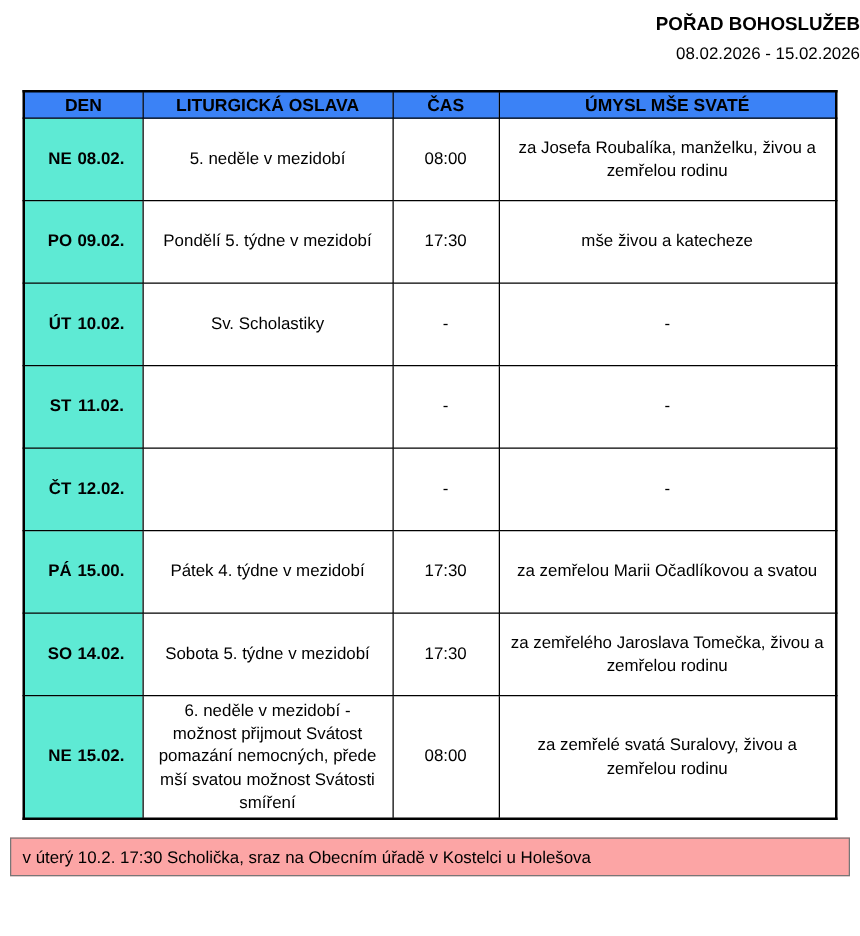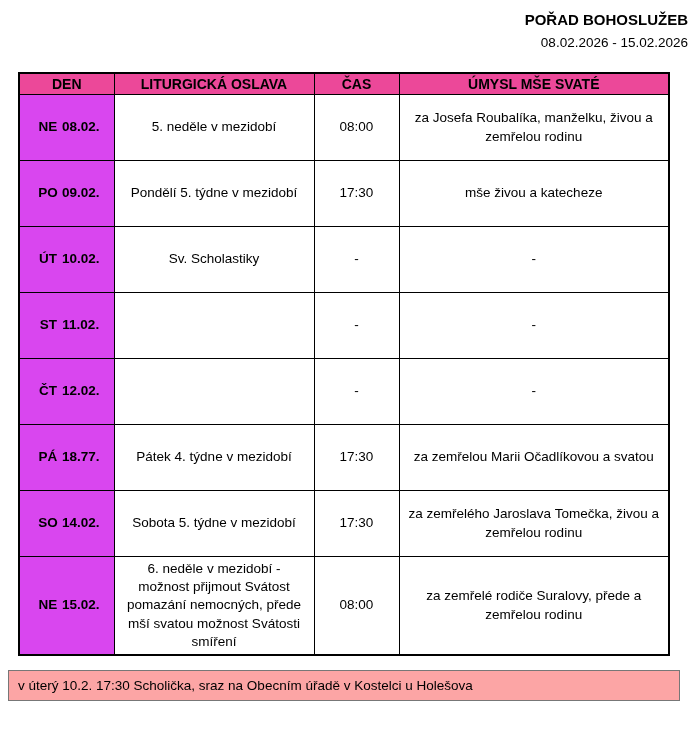--- a/index.html
+++ b/index.html
@@ -29,40 +29,40 @@
     margin-top: 5px;
   }
   table.schedule {
     border-collapse: collapse;
     table-layout: fixed;
     width: 650px;
     margin: 22px auto 0 auto;
     border: 2px solid #000000;
   }
   table.schedule th {
-    background: #ec4899;
+    background: #3b82f6;
     border: 1px solid #000000;
     font-size: 14px;
     font-weight: bold;
     height: 22px;
     padding: 1px 4px;
     text-align: center;
   }
   table.schedule td {
     border: 1px solid #000000;
     font-size: 13.5px;
     text-align: center;
     vertical-align: middle;
     padding: 3px 8px;
     line-height: 1.35;
   }
   table.schedule tbody tr { height: 66px; }
   table.schedule tbody tr:last-child { height: 98px; }
   td.den {
-    background: #d946ef;
+    background: #5eead4;
     font-weight: bold;
     text-align: left;
     padding-left: 8px;
   }
   td.den .day {
     display: inline-block;
     width: 28px;
   }
   .col-den    { width: 95px; }
   .col-oslava { width: 200px; }
@@ -124,33 +124,33 @@
         <td>-</td>
         <td>-</td>
       </tr>
       <tr>
         <td class="den"><span class="day">ČT</span><span class="date">12.02.</span></td>
         <td></td>
         <td>-</td>
         <td>-</td>
       </tr>
       <tr>
-        <td class="den"><span class="day">PÁ</span><span class="date">18.77.</span></td>
+        <td class="den"><span class="day">PÁ</span><span class="date">15.00.</span></td>
         <td>Pátek 4. týdne v mezidobí</td>
         <td>17:30</td>
         <td>za zemřelou Marii Očadlíkovou a svatou</td>
       </tr>
       <tr>
         <td class="den"><span class="day">SO</span><span class="date">14.02.</span></td>
         <td>Sobota 5. týdne v mezidobí</td>
         <td>17:30</td>
         <td>za zemřelého Jaroslava Tomečka, živou a zemřelou rodinu</td>
       </tr>
       <tr>
         <td class="den"><span class="day">NE</span><span class="date">15.02.</span></td>
         <td>6. neděle v mezidobí - možnost přijmout Svátost pomazání nemocných, přede mší svatou možnost Svátosti smíření</td>
         <td>08:00</td>
-        <td>za zemřelé rodiče Suralovy, přede a zemřelou rodinu</td>
+        <td>za zemřelé svatá Suralovy, živou a zemřelou rodinu</td>
       </tr>
     </tbody>
 </table>
 
 <div class="footer-note">v úterý 10.2. 17:30 Scholička, sraz na Obecním úřadě v Kostelci u Holešova</div>
 
 </body></html>

